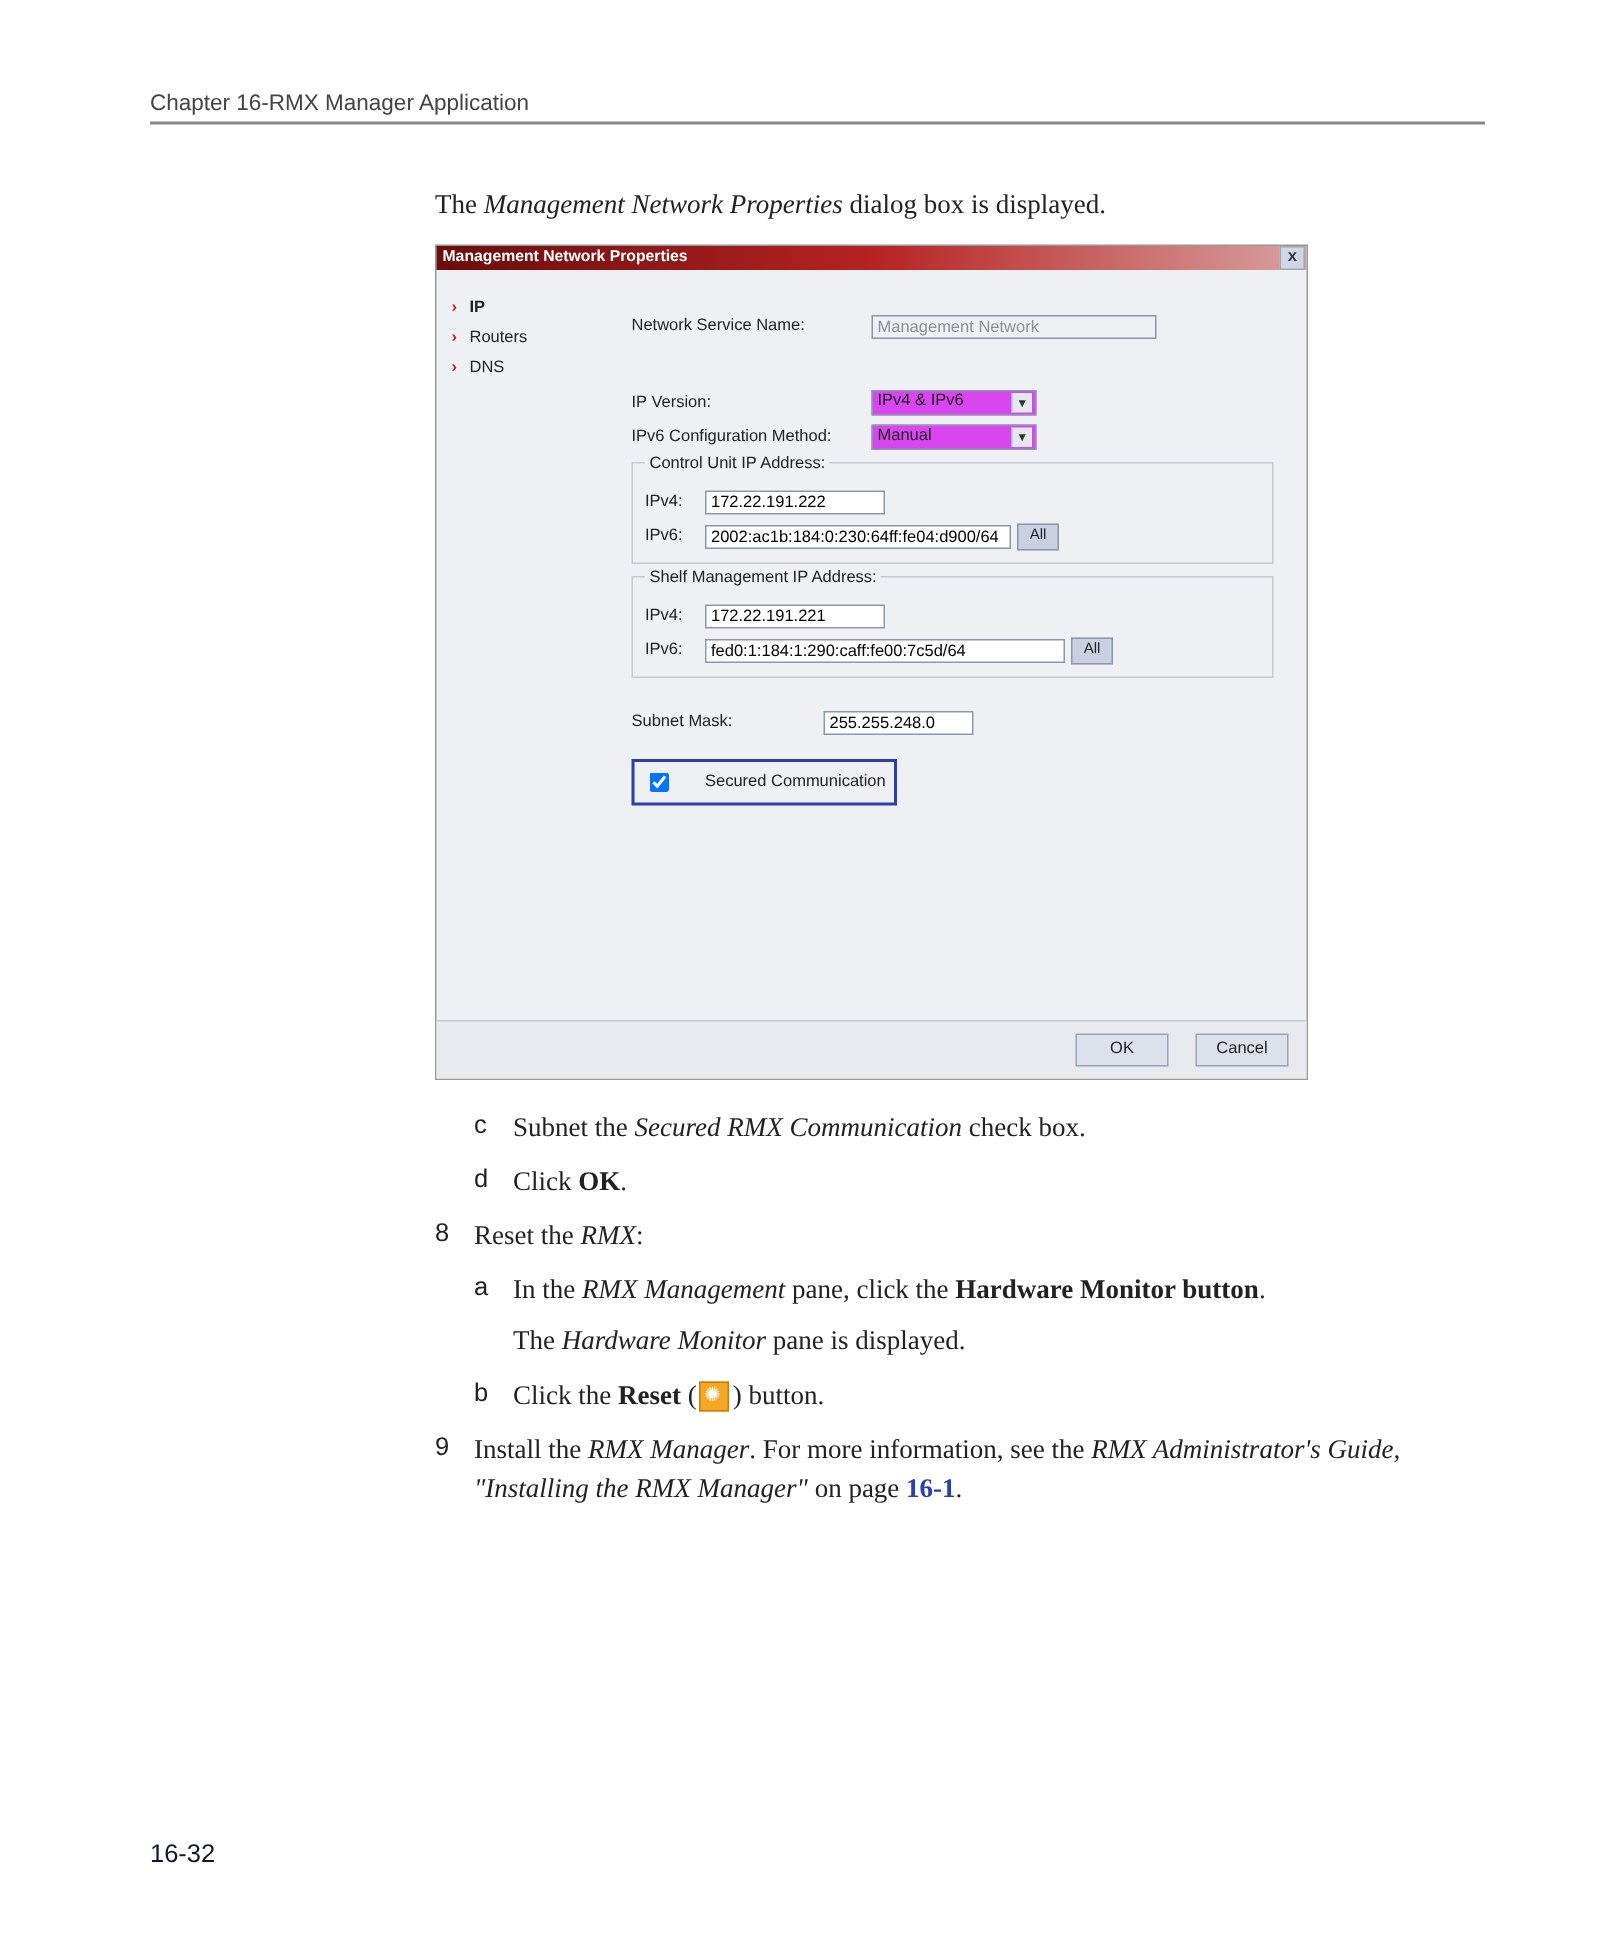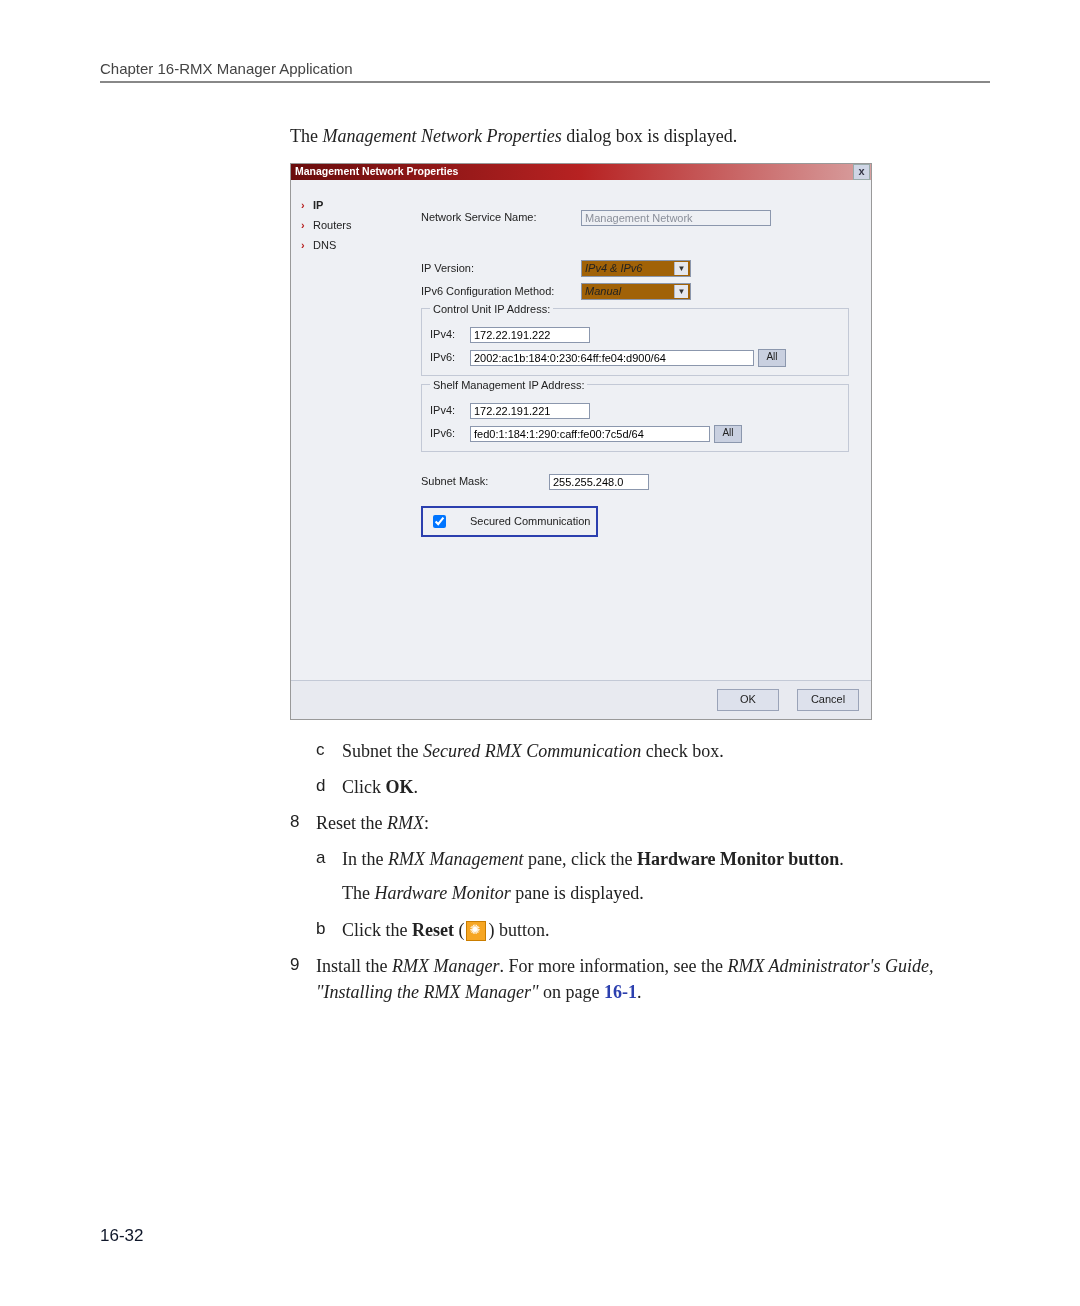--- a/index.html
+++ b/index.html
@@ -128,30 +128,29 @@
     font-size:11px;
     font-family: Tahoma, Arial, sans-serif;
     box-sizing:border-box;
   }
   .text-input.disabled{
     background:#eef0f4;
     color:#8a8f9a;
   }
   .select{
     border:1px solid #8b97ad;
-    background:#a16207;
+    background:#d946ef;
     height:17px;
     padding:0 16px 0 3px;
     font-size:11px;
     font-family: Tahoma, Arial, sans-serif;
     box-sizing:border-box;
     position:relative;
     display:inline-flex;
-    align-items:center;
-    font-style:italic;
+    align-items:flex-end;
   }
   .select::after{
     content:"▼";
     position:absolute;
     right:2px;
     top:1px;
     font-size:8px;
     color:#333;
     background:#e5e7ee;
     width:13px;
@@ -283,21 +282,21 @@
             </div>
 
             <div class="fieldset">
               <span class="legend">Control Unit IP Address:</span>
               <div class="form-row" style="margin-top:-6px">
                 <span class="form-label-narrow">IPv4:</span>
                 <input class="text-input" style="width: 120px;" value="172.22.191.222">
               </div>
               <div class="form-row" style="margin-bottom:0">
                 <span class="form-label-narrow">IPv6:</span>
-                <input class="text-input" style="width: 284px;" value="2002:ac1b:184:0:230:64ff:fe04:d900/64">
+                <input class="text-input" style="width: 204px;" value="2002:ac1b:184:0:230:64ff:fe04:d900/64">
                 <span class="all-btn">All</span>
               </div>
             </div>
 
             <div class="fieldset">
               <span class="legend">Shelf Management IP Address:</span>
               <div class="form-row" style="margin-top:-6px">
                 <span class="form-label-narrow">IPv4:</span>
                 <input class="text-input" style="width: 120px;" value="172.22.191.221">
               </div>

